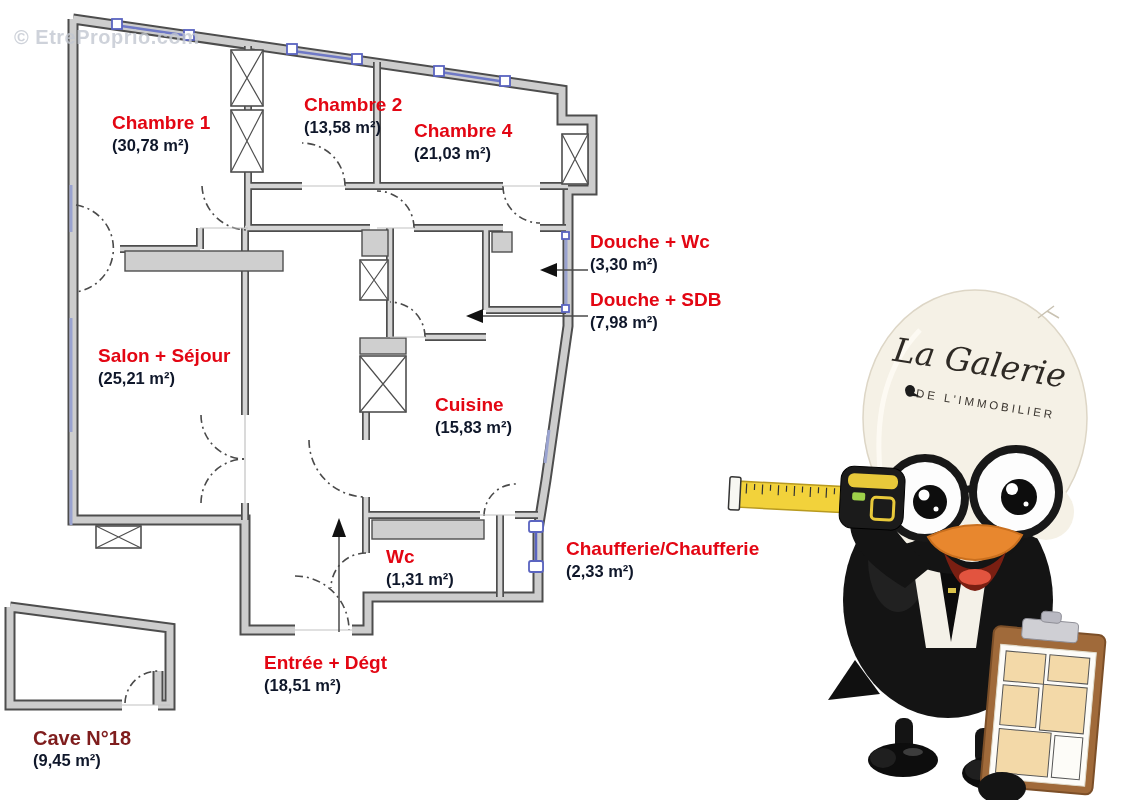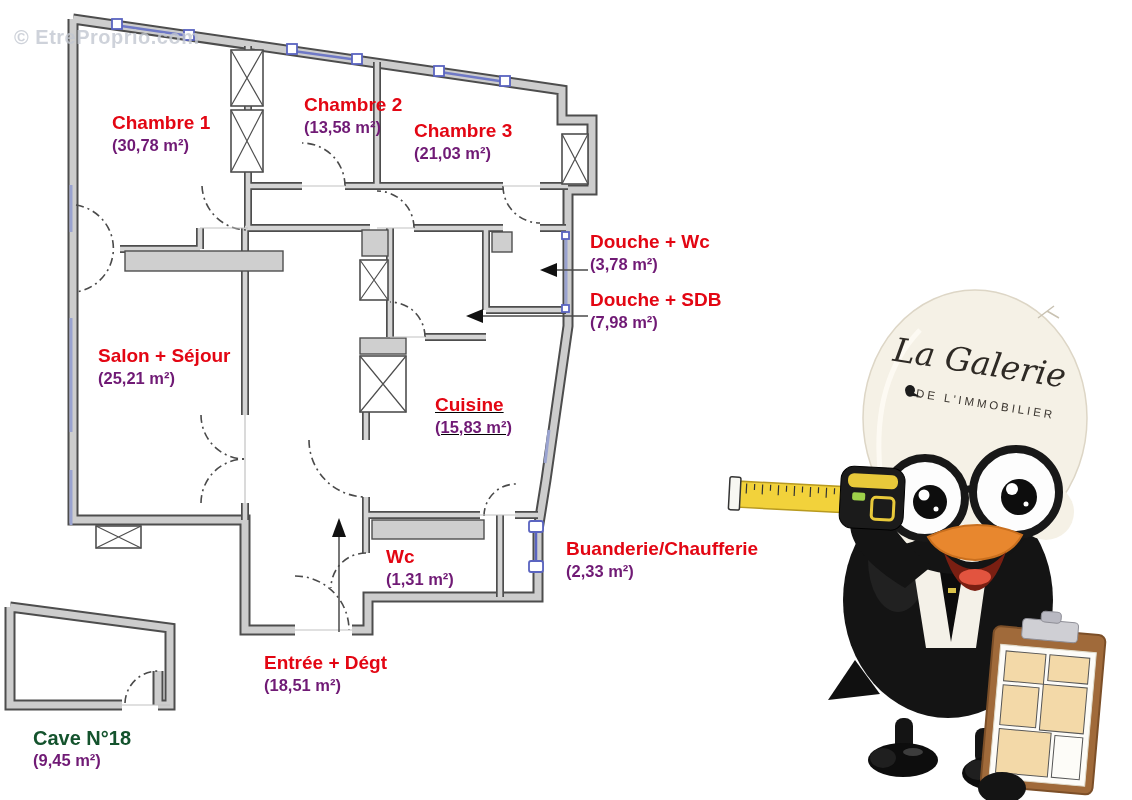--- a/index.html
+++ b/index.html
@@ -3,26 +3,26 @@
 <meta charset="utf-8">
 <style>
   html,body{margin:0;padding:0;background:#fff;}
   #stage{position:relative;width:1132px;height:800px;background:#fff;overflow:hidden;
          font-family:"Liberation Sans",sans-serif;}
   #plan-svg{position:absolute;left:0;top:0;z-index:1;}
   .watermark{position:absolute;left:14px;top:26px;z-index:3;font-size:20px;font-weight:700;
              color:#c3c8d1;opacity:.8;letter-spacing:.5px;pointer-events:none;}
   .room-label{position:absolute;z-index:2;line-height:22px;white-space:nowrap;pointer-events:none;}
   .room-label .rname{display:block;font-size:19px;font-weight:700;color:#e30613;}
-  .room-label .rarea{display:block;font-size:16.5px;font-weight:700;color:#701a75;}
-  .room-label.dark .rname{color:#14532d;font-size:20px;}
+  .room-label .rarea{display:block;font-size:16.5px;font-weight:700;color:#0f172a;}
+  .room-label.dark .rname{color:#7f1d1d;font-size:20px;}
   
   .L0{left:112px;top:112px;}  .L1{left:276px;top:94px;margin-left:28px;}   .L2{left:414px;top:120px;}
   .L3{left:590px;top:231px;}  .L4{left:590px;top:289px;}  .L5{left:98px;top:345px;}
-  .L6{left:435px;top:394px;text-decoration:underline;}  .L7{left:386px;top:546px;}  .L8{left:566px;top:538px;}
+  .L6{left:435px;top:394px;}  .L7{left:386px;top:546px;}  .L8{left:566px;top:538px;}
   .L9{left:264px;top:652px;}  .L10{left:33px;top:727px;}
   
   .wu{stroke:#4d4d4d;stroke-width:11;fill:none;}
   .wo{stroke:#cdcdcd;stroke-width:7;fill:none;}
   .iu{stroke:#4d4d4d;stroke-width:8;fill:none;}
   .io{stroke:#d4d4d4;stroke-width:4.6;fill:none;}
   .arc{fill:none;stroke:#4a4a4a;stroke-width:1.6;stroke-dasharray:8 4 2 4;}
   .thin{stroke:#c2c2c2;stroke-width:1.2;}
   .grybox{fill:#cfcfcf;stroke:#4f4f4f;stroke-width:1.4;}
   .xbox{fill:#ffffff;stroke:#4f4f4f;stroke-width:1.6;}
@@ -262,45 +262,45 @@
 
   <div class="room-label L0">
     <span class="rname">Chambre 1</span>
     <span class="rarea">(30,78 m²)</span>
   </div>
   <div class="room-label L1">
     <span class="rname">Chambre 2</span>
     <span class="rarea">(13,58 m²)</span>
   </div>
   <div class="room-label L2">
-    <span class="rname">Chambre 3</span>
+    <span class="rname">Chambre 4</span>
     <span class="rarea">(21,03 m²)</span>
   </div>
   <div class="room-label L3">
     <span class="rname">Douche + Wc</span>
-    <span class="rarea">(3,78 m²)</span>
+    <span class="rarea">(3,30 m²)</span>
   </div>
   <div class="room-label L4">
     <span class="rname">Douche + SDB</span>
     <span class="rarea">(7,98 m²)</span>
   </div>
   <div class="room-label L5">
     <span class="rname">Salon + Séjour</span>
     <span class="rarea">(25,21 m²)</span>
   </div>
   <div class="room-label L6">
     <span class="rname">Cuisine</span>
     <span class="rarea">(15,83 m²)</span>
   </div>
   <div class="room-label L7">
     <span class="rname">Wc</span>
     <span class="rarea">(1,31 m²)</span>
   </div>
   <div class="room-label L8">
-    <span class="rname">Buanderie/Chaufferie</span>
+    <span class="rname">Chaufferie/Chaufferie</span>
     <span class="rarea">(2,33 m²)</span>
   </div>
   <div class="room-label L9">
     <span class="rname">Entrée + Dégt</span>
     <span class="rarea">(18,51 m²)</span>
   </div>
   <div class="room-label L10 dark">
     <span class="rname">Cave N°18</span>
     <span class="rarea">(9,45 m²)</span>
   </div>

